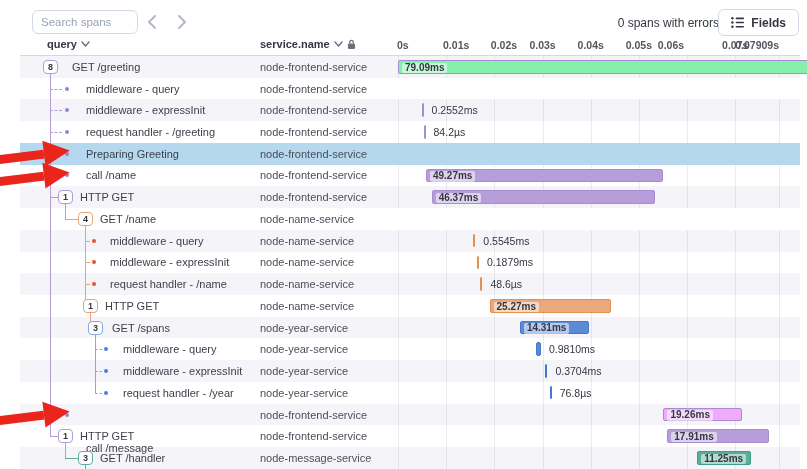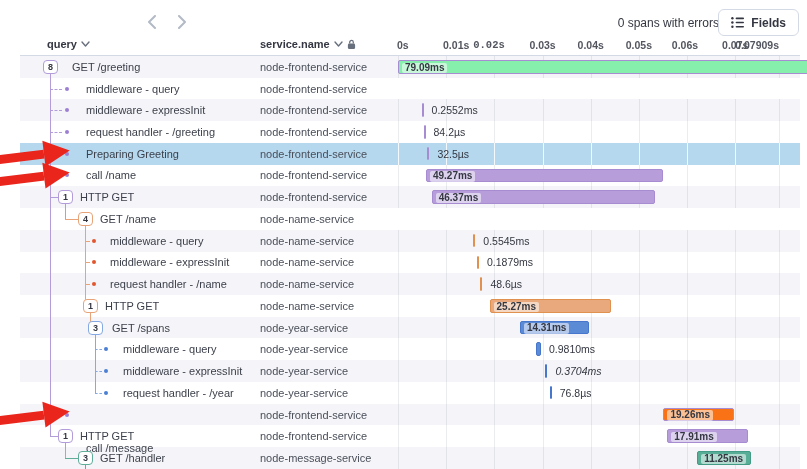--- a/index.html
+++ b/index.html
@@ -68,20 +68,21 @@
   .red-arrow .tail { position:absolute; left:-6px; top:9px; width:54px; height:8.5px; }
   .red-arrow .head { position:absolute; right:0; top:0; width:0; height:0;
     border-top:13px solid transparent; border-bottom:13px solid transparent; border-left-width:26px; border-left-style:solid; }
 </style>
 </head>
 <body>
 
 <div id="app">
 
   <div id="toolbar">
+    <input id="search-box" type="text" placeholder="Search spans" style="">
     <button class="pager-btn" id="prev-btn">
       <svg width="10" height="14" viewBox="0 0 10 14">
         <polyline points="8,1 2,7 8,13" fill="none" stroke="#b3bac5" stroke-width="2" stroke-linecap="round" stroke-linejoin="round"></polyline>
       </svg>
     </button>
     <button class="pager-btn" id="next-btn">
       <svg width="10" height="14" viewBox="0 0 10 14">
         <polyline points="2,1 8,7 2,13" fill="none" stroke="#b3bac5" stroke-width="2" stroke-linecap="round" stroke-linejoin="round"></polyline>
       </svg>
     </button>
@@ -112,25 +113,25 @@
         <polyline points="1,1 4.5,5 8,1" fill="none" stroke="#69707d" stroke-width="1.4" stroke-linecap="round" stroke-linejoin="round"></polyline>
       </svg>
       <svg width="9" height="11" viewBox="0 0 10 12">
         <rect x="1" y="5" width="8" height="6" rx="1.5" fill="#69707d"></rect>
         <path d="M3 5 V3.5 a2 2 0 0 1 4 0 V5" fill="none" stroke="#69707d" stroke-width="1.4"></path>
       </svg>
     </div>
     <div id="axis">
         <span class="tick-label first" style="left: 0px;">0s</span>
         <span class="tick-label" style="left: 49.18px; padding-left: 20px;">0.01s</span>
-        <span class="tick-label" style="left: 92px; font-family: Liberation Mono, monospace;">0.02s</span>
+        <span class="tick-label" style="left: 107px;">0.02s</span>
         <span class="tick-label" style="left: 145.54px;">0.03s</span>
         <span class="tick-label" style="left: 193.72px;">0.04s</span>
         <span class="tick-label" style="left: 241.9px;">0.05s</span>
-        <span class="tick-label" style="left: 288px;">0.06s</span>
+        <span class="tick-label" style="left: 274px;">0.06s</span>
         <span class="tick-label" style="left: 338.26px;">0.07s</span>
         <span class="tick-label last" style="left: 382.056px;">0.07909s</span>
       </div>
   </div>
 
   <div id="rows">
       <div class="row alt" style="top: 0px;">
         <div class="timeline">
           <div class="gridline" style="left: 1px;"></div>
           <div class="gridline" style="left: 49.18px;"></div>
@@ -187,33 +188,20 @@
           <div class="gridline" style="left: 382.056px;"></div>
           <span class="bar-label-out" style="left: 36.5354px;">84.2µs</span>
           <div class="bar" style="left: 26.5354px; width: 2px; background: rgb(183, 158, 219); border-color: rgb(167, 140, 210);"></div>
         </div>
         <div class="conn dashed" style="left: 30px; width: 12px; border-top-color: rgb(178, 156, 217);"></div>
         <div class="dot" style="left: 47px; background: rgb(157, 127, 209);"></div>
         <span class="span-name" style="left: 66px;">request handler - /greeting</span>
         <span class="svc-name">node-frontend-service</span>
       </div>
       <div class="row hl" style="top: 86.92px;">
-        <div class="timeline">
-          <div class="gridline" style="left: 1px;"></div>
-          <div class="gridline" style="left: 49.18px;"></div>
-          <div class="gridline" style="left: 97.36px;"></div>
-          <div class="gridline" style="left: 145.54px;"></div>
-          <div class="gridline" style="left: 193.72px;"></div>
-          <div class="gridline" style="left: 241.9px;"></div>
-          <div class="gridline" style="left: 290.08px;"></div>
-          <div class="gridline" style="left: 338.26px;"></div>
-          <div class="gridline" style="left: 382.056px;"></div>
-          <span class="bar-label-out" style="left: 40.3898px;">32.5µs</span>
-          <div class="bar" style="left: 30.3898px; width: 2px; background: rgb(183, 158, 219); border-color: rgb(167, 140, 210);"></div>
-        </div>
         <div class="conn dashed" style="left: 30px; width: 12px; border-top-color: rgb(178, 156, 217);"></div>
         <div class="dot" style="left: 47px; background: rgb(157, 127, 209);"></div>
         <span class="span-name" style="left: 66px;">Preparing Greeting</span>
         <span class="svc-name">node-frontend-service</span>
         <div class="more-dots" style="left: 3px;">
           <i></i>
           <i></i>
           <i></i>
         </div>
       </div>
@@ -381,21 +369,21 @@
         <div class="timeline">
           <div class="gridline" style="left: 1px;"></div>
           <div class="gridline" style="left: 49.18px;"></div>
           <div class="gridline" style="left: 97.36px;"></div>
           <div class="gridline" style="left: 145.54px;"></div>
           <div class="gridline" style="left: 193.72px;"></div>
           <div class="gridline" style="left: 241.9px;"></div>
           <div class="gridline" style="left: 290.08px;"></div>
           <div class="gridline" style="left: 338.26px;"></div>
           <div class="gridline" style="left: 382.056px;"></div>
-          <span class="bar-label-out" style="left: 158.431px; font-style: italic;">0.3704ms</span>
+          <span class="bar-label-out" style="left: 158.431px;">0.3704ms</span>
           <div class="bar" style="left: 148.431px; width: 2px; background: rgb(92, 139, 214); border-color: rgb(70, 119, 204);"></div>
         </div>
         <div class="conn dashed" style="left: 75px; width: 7px; border-top-color: rgb(133, 169, 226);"></div>
         <div class="dot" style="left: 86px; background: rgb(74, 127, 212);"></div>
         <span class="span-name" style="left: 103px;">middleware - expressInit</span>
         <span class="svc-name">node-year-service</span>
       </div>
       <div class="row" style="top: 325.95px;">
         <div class="timeline">
           <div class="gridline" style="left: 1px;"></div>
@@ -419,41 +407,41 @@
         <div class="timeline">
           <div class="gridline" style="left: 1px;"></div>
           <div class="gridline" style="left: 49.18px;"></div>
           <div class="gridline" style="left: 97.36px;"></div>
           <div class="gridline" style="left: 145.54px;"></div>
           <div class="gridline" style="left: 193.72px;"></div>
           <div class="gridline" style="left: 241.9px;"></div>
           <div class="gridline" style="left: 290.08px;"></div>
           <div class="gridline" style="left: 338.26px;"></div>
           <div class="gridline" style="left: 382.056px;"></div>
-          <div class="bar" style="left: 266.472px; width: 71px; background: #f97316; border-color: rgb(167, 140, 210);">
+          <div class="bar" style="left: 266.472px; width: 79px; background: #f0abfc; border-color: rgb(167, 140, 210);">
             <span class="bar-chip">19.26ms</span>
           </div>
         </div>
         <div class="conn dashed" style="left: 30px; width: 12px; border-top-color: rgb(178, 156, 217);"></div>
         <div class="dot" style="left: 47px; background: rgb(157, 127, 209);"></div>
         <span class="span-name" style="left: 66px; margin-top: 33px;">call /message</span>
         <span class="svc-name">node-frontend-service</span>
       </div>
       <div class="row" style="top: 369.41px;">
         <div class="timeline">
           <div class="gridline" style="left: 1px;"></div>
           <div class="gridline" style="left: 49.18px;"></div>
           <div class="gridline" style="left: 97.36px;"></div>
           <div class="gridline" style="left: 145.54px;"></div>
           <div class="gridline" style="left: 193.72px;"></div>
           <div class="gridline" style="left: 241.9px;"></div>
           <div class="gridline" style="left: 290.08px;"></div>
           <div class="gridline" style="left: 338.26px;"></div>
           <div class="gridline" style="left: 382.056px;"></div>
-          <div class="bar" style="left: 270.326px; width: 81px; background: rgb(183, 158, 219); border-color: rgb(167, 140, 210);">
+          <div class="bar" style="left: 270.326px; width: 102px; background: rgb(183, 158, 219); border-color: rgb(167, 140, 210);">
             <span class="bar-chip">17.91ms</span>
           </div>
         </div>
         <div class="conn" style="left: 30px; width: 8px; border-top-color: rgb(178, 156, 217);"></div>
         <div class="badge" style="left: 38px; border: 1px solid rgb(178, 156, 217);">1</div>
         <span class="span-name" style="left: 60px;">HTTP GET</span>
         <span class="svc-name">node-frontend-service</span>
       </div>
       <div class="row alt" style="top: 391.14px;">
         <div class="timeline">

